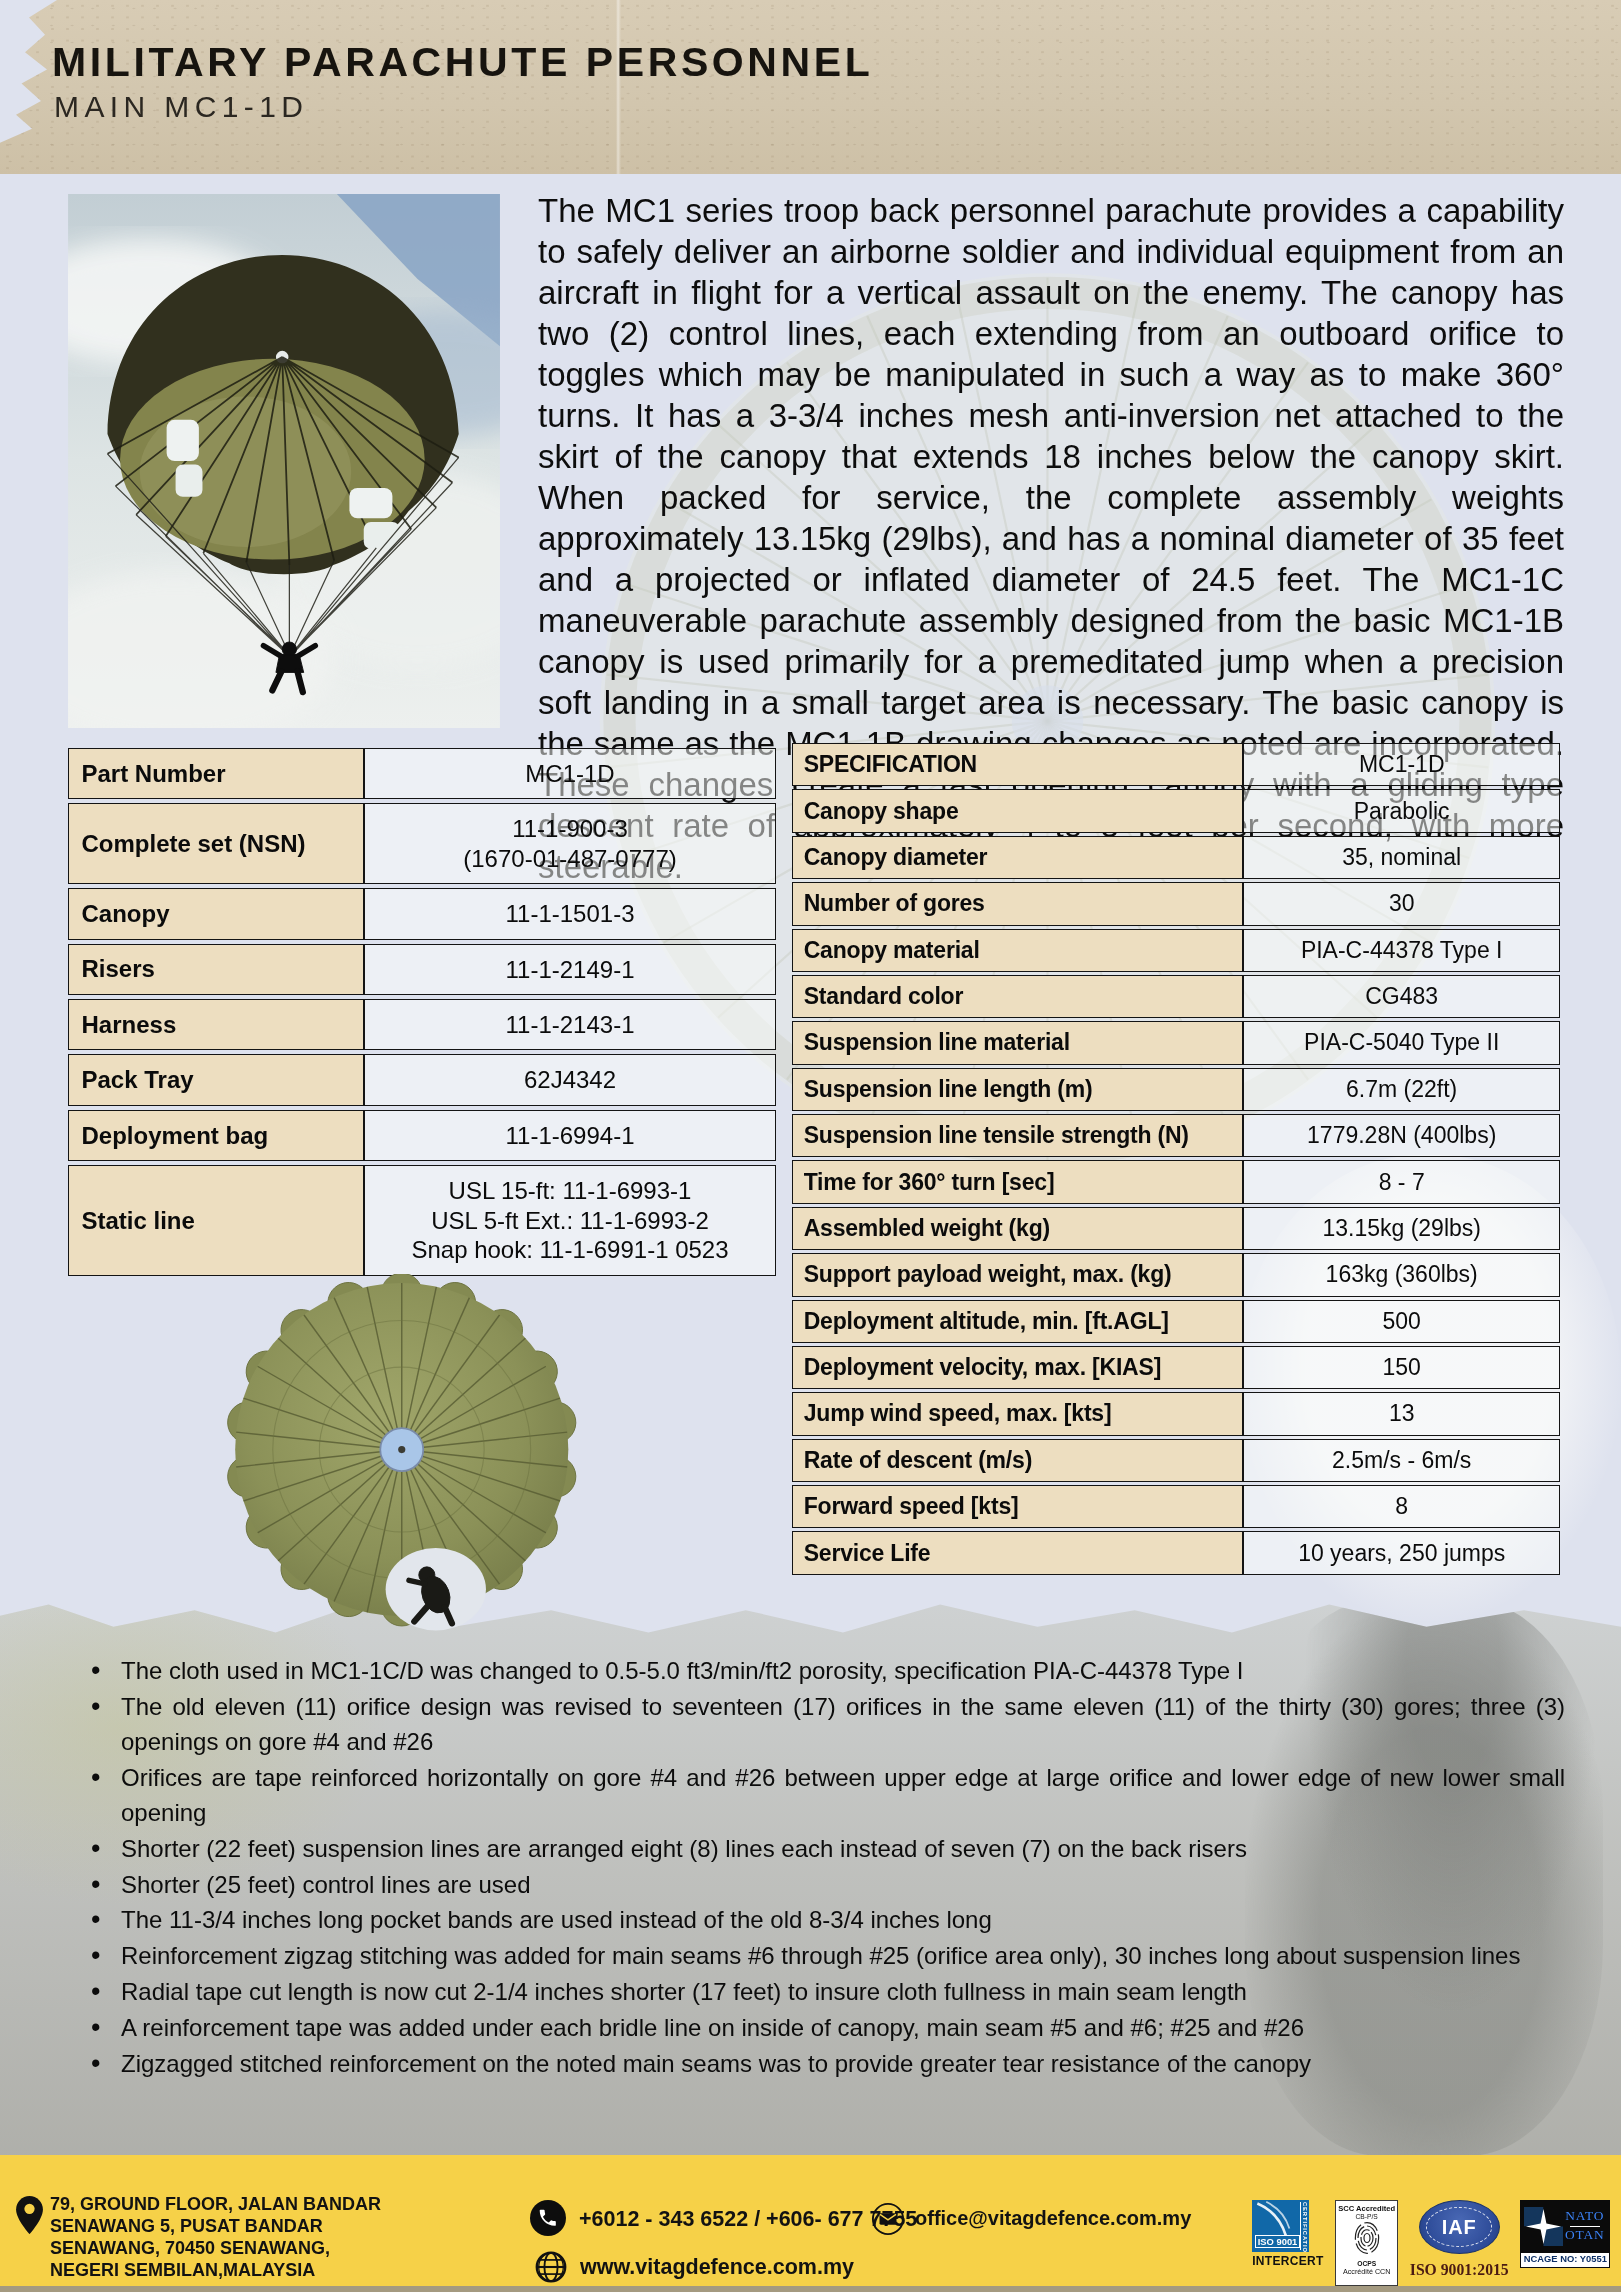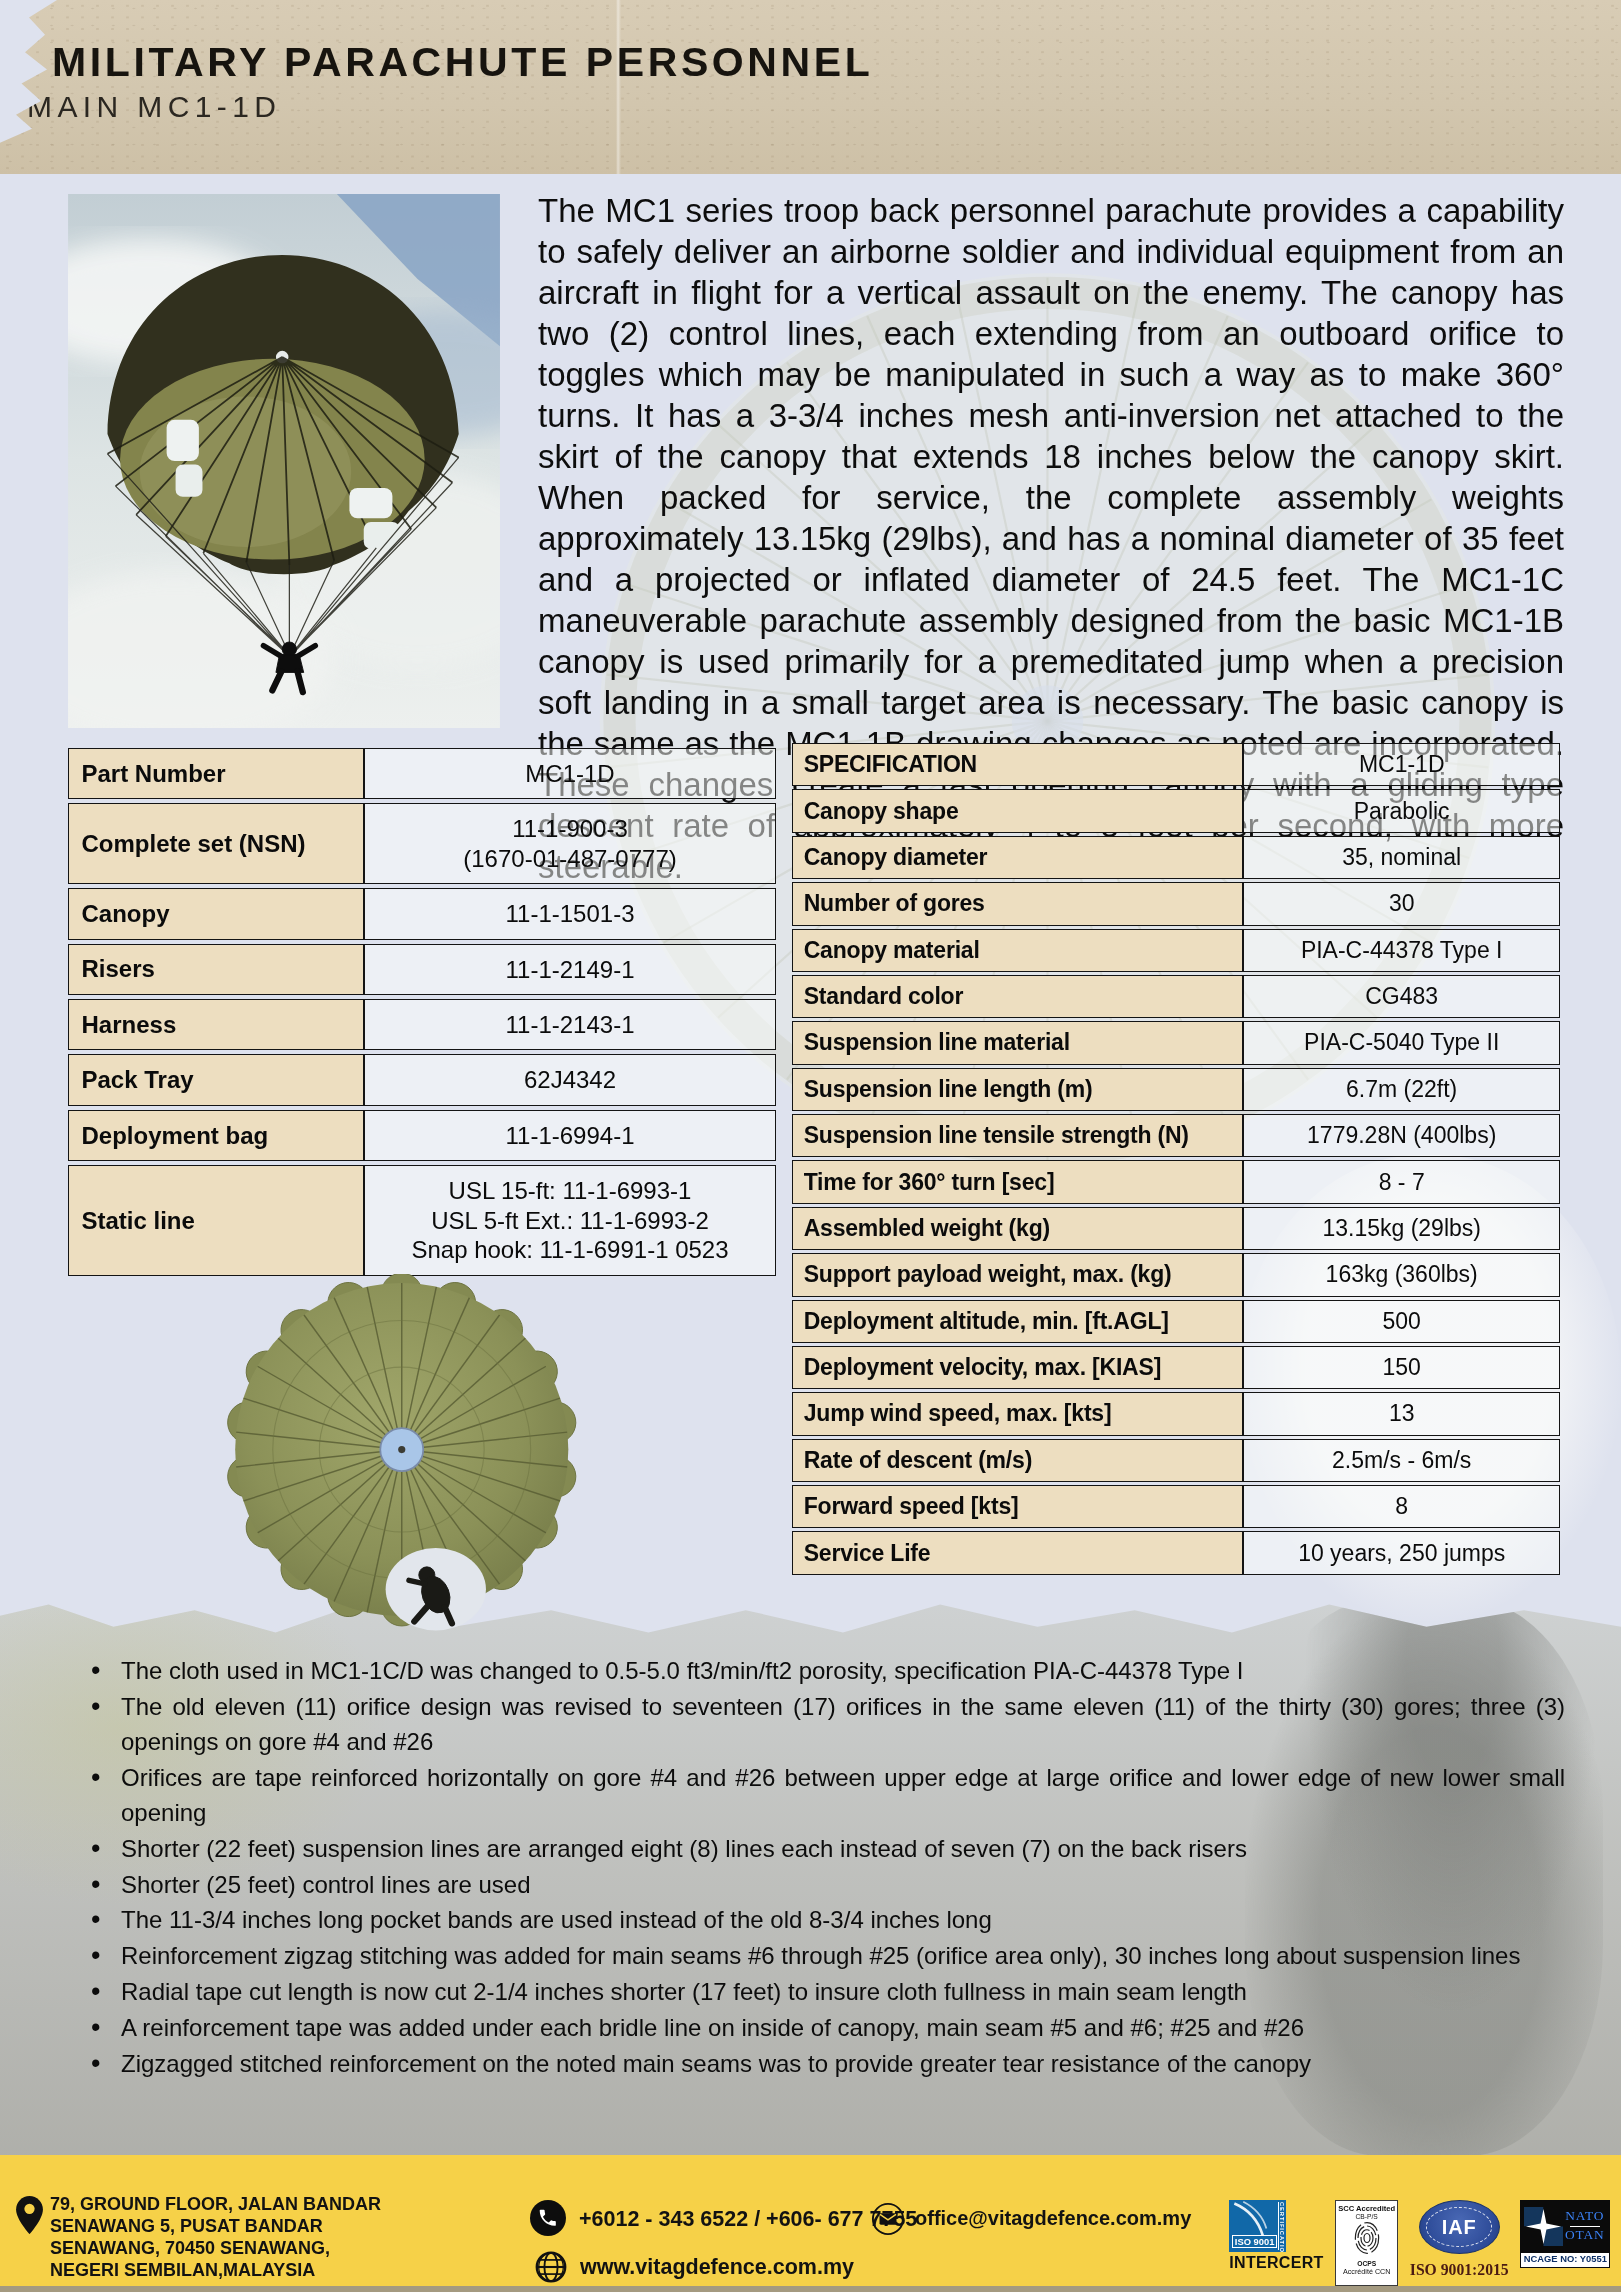--- a/index.html
+++ b/index.html
@@ -11,21 +11,21 @@
     position:absolute;left:0;top:0;width:1621px;height:174px;z-index:3;
     background:
       radial-gradient(rgba(151,130,100,.20) 1.1px, transparent 1.6px),
       radial-gradient(rgba(120,100,75,.16) 0.9px, transparent 1.3px),
       linear-gradient(90deg, transparent 616px, rgba(255,255,255,.45) 618px, transparent 621px),
       linear-gradient(180deg,#d8ccb5 0%,#d2c6ae 60%,#cdc0a6 100%);
     background-size:15px 11.6px, 20.6px 17px, 100% 100%, 100% 100%;
     clip-path:polygon(57px 0%,100% 0%,100% 100%,0% 100%,0% 82%,32px 74%,16px 66%,41px 58%,21.5px 48%,47px 40%,25px 30%,45px 20%,29px 10%,57px 0%);
   }
   .header h1{margin:0;padding:39px 0 0 52px;font-size:41px;font-weight:700;letter-spacing:3.6px;color:#17140f;}
-  .header .subtitle{padding-left:27px;margin-top:3.6px;font-size:30px;font-weight:400;letter-spacing:5.4px;color:#2b2721;}
+  .header .subtitle{padding-left:54px;margin-top:3.6px;font-size:30px;font-weight:400;letter-spacing:5.4px;color:#2b2721;}
 
   
   .wm1{position:absolute;left:555px;top:206px;width:985px;height:1030px;z-index:1;opacity:.55;pointer-events:none;}
   .wm2{position:absolute;left:1236px;top:1155px;width:385px;height:466px;z-index:1;border-radius:48%;
        background:radial-gradient(ellipse at 50% 45%, rgba(252,252,250,.65) 0 45%, transparent 72%);pointer-events:none;}
   .gray-band{position:absolute;left:0;top:1599px;width:1621px;height:557px;z-index:1;pointer-events:none;
     background:
       linear-gradient(180deg, rgba(203,206,204,.82) 0%, rgba(189,190,185,.86) 40%, rgba(170,170,163,.9) 100%);
     clip-path:polygon(0 3%,3% 1%,7% 5%,12% 2%,17% 6%,22% 1%,28% 5%,34% 2%,40% 6%,46% 2%,52% 6%,58% 1%,64% 5%,70% 2%,76% 6%,82% 1%,88% 5%,94% 2%,100% 5%,100% 100%,0 100%);
   }
@@ -78,21 +78,21 @@
   .mail-txt{position:absolute;left:915px;top:52px;font-size:20px;font-weight:700;color:#121212;}
 
   
   .certs{position:absolute;right:10.7px;top:45px;display:flex;gap:11.6px;align-items:flex-start;}
   .cert{text-align:center;}
   .ic-box{position:relative;width:57px;height:52px;background:#1168a8;overflow:hidden;}
   .ic-swoosh{position:absolute;inset:0;}
   .ic-iso{position:absolute;left:2.7px;bottom:4.5px;font-size:9.4px;font-weight:700;color:#fff;border:0.9px solid #fff;padding:0 1.8px;}
   .ic-vert{position:absolute;right:0.9px;top:1.8px;bottom:1.8px;writing-mode:vertical-rl;font-size:5.8px;letter-spacing:0.9px;
            color:#fff;border-left:0.9px solid #fff;padding-left:0.9px;font-weight:700;}
-  .ic-name{margin-top:1.8px;font-size:16px;font-weight:700;color:#111;letter-spacing:0.3px;}
+  .ic-name{margin-top:1.8px;font-size:12px;font-weight:700;color:#111;letter-spacing:0.3px;}
   .scc-box{width:63px;height:86px;background:#fff;border:1.8px solid #3a3a3a;padding:2.7px 1.8px;box-sizing:border-box;}
   .scc-box .t1{font-size:7.6px;font-weight:700;color:#111;}
   .scc-box .t2{font-size:6.7px;color:#111;}
   .scc-box .t3{font-size:6.7px;font-weight:700;color:#111;margin-top:0.9px;}
   .scc-box .t4{font-size:7.2px;color:#111;}
   .iaf-oval{width:79px;height:52px;border-radius:50%;margin:0 auto;
             background:radial-gradient(circle at 50% 40%, #4a69b5 0%, #2c4a97 70%, #22386f 100%);
             border:1.8px solid #1d3468;display:flex;align-items:center;justify-content:center;position:relative;}
   .iaf-oval::before{content:"";position:absolute;inset:6.3px;border-radius:50%;border:1.3px dashed rgba(255,255,255,.85);}
   .iaf-label{font-size:20px;font-weight:700;color:#fff;letter-spacing:0.9px;}

